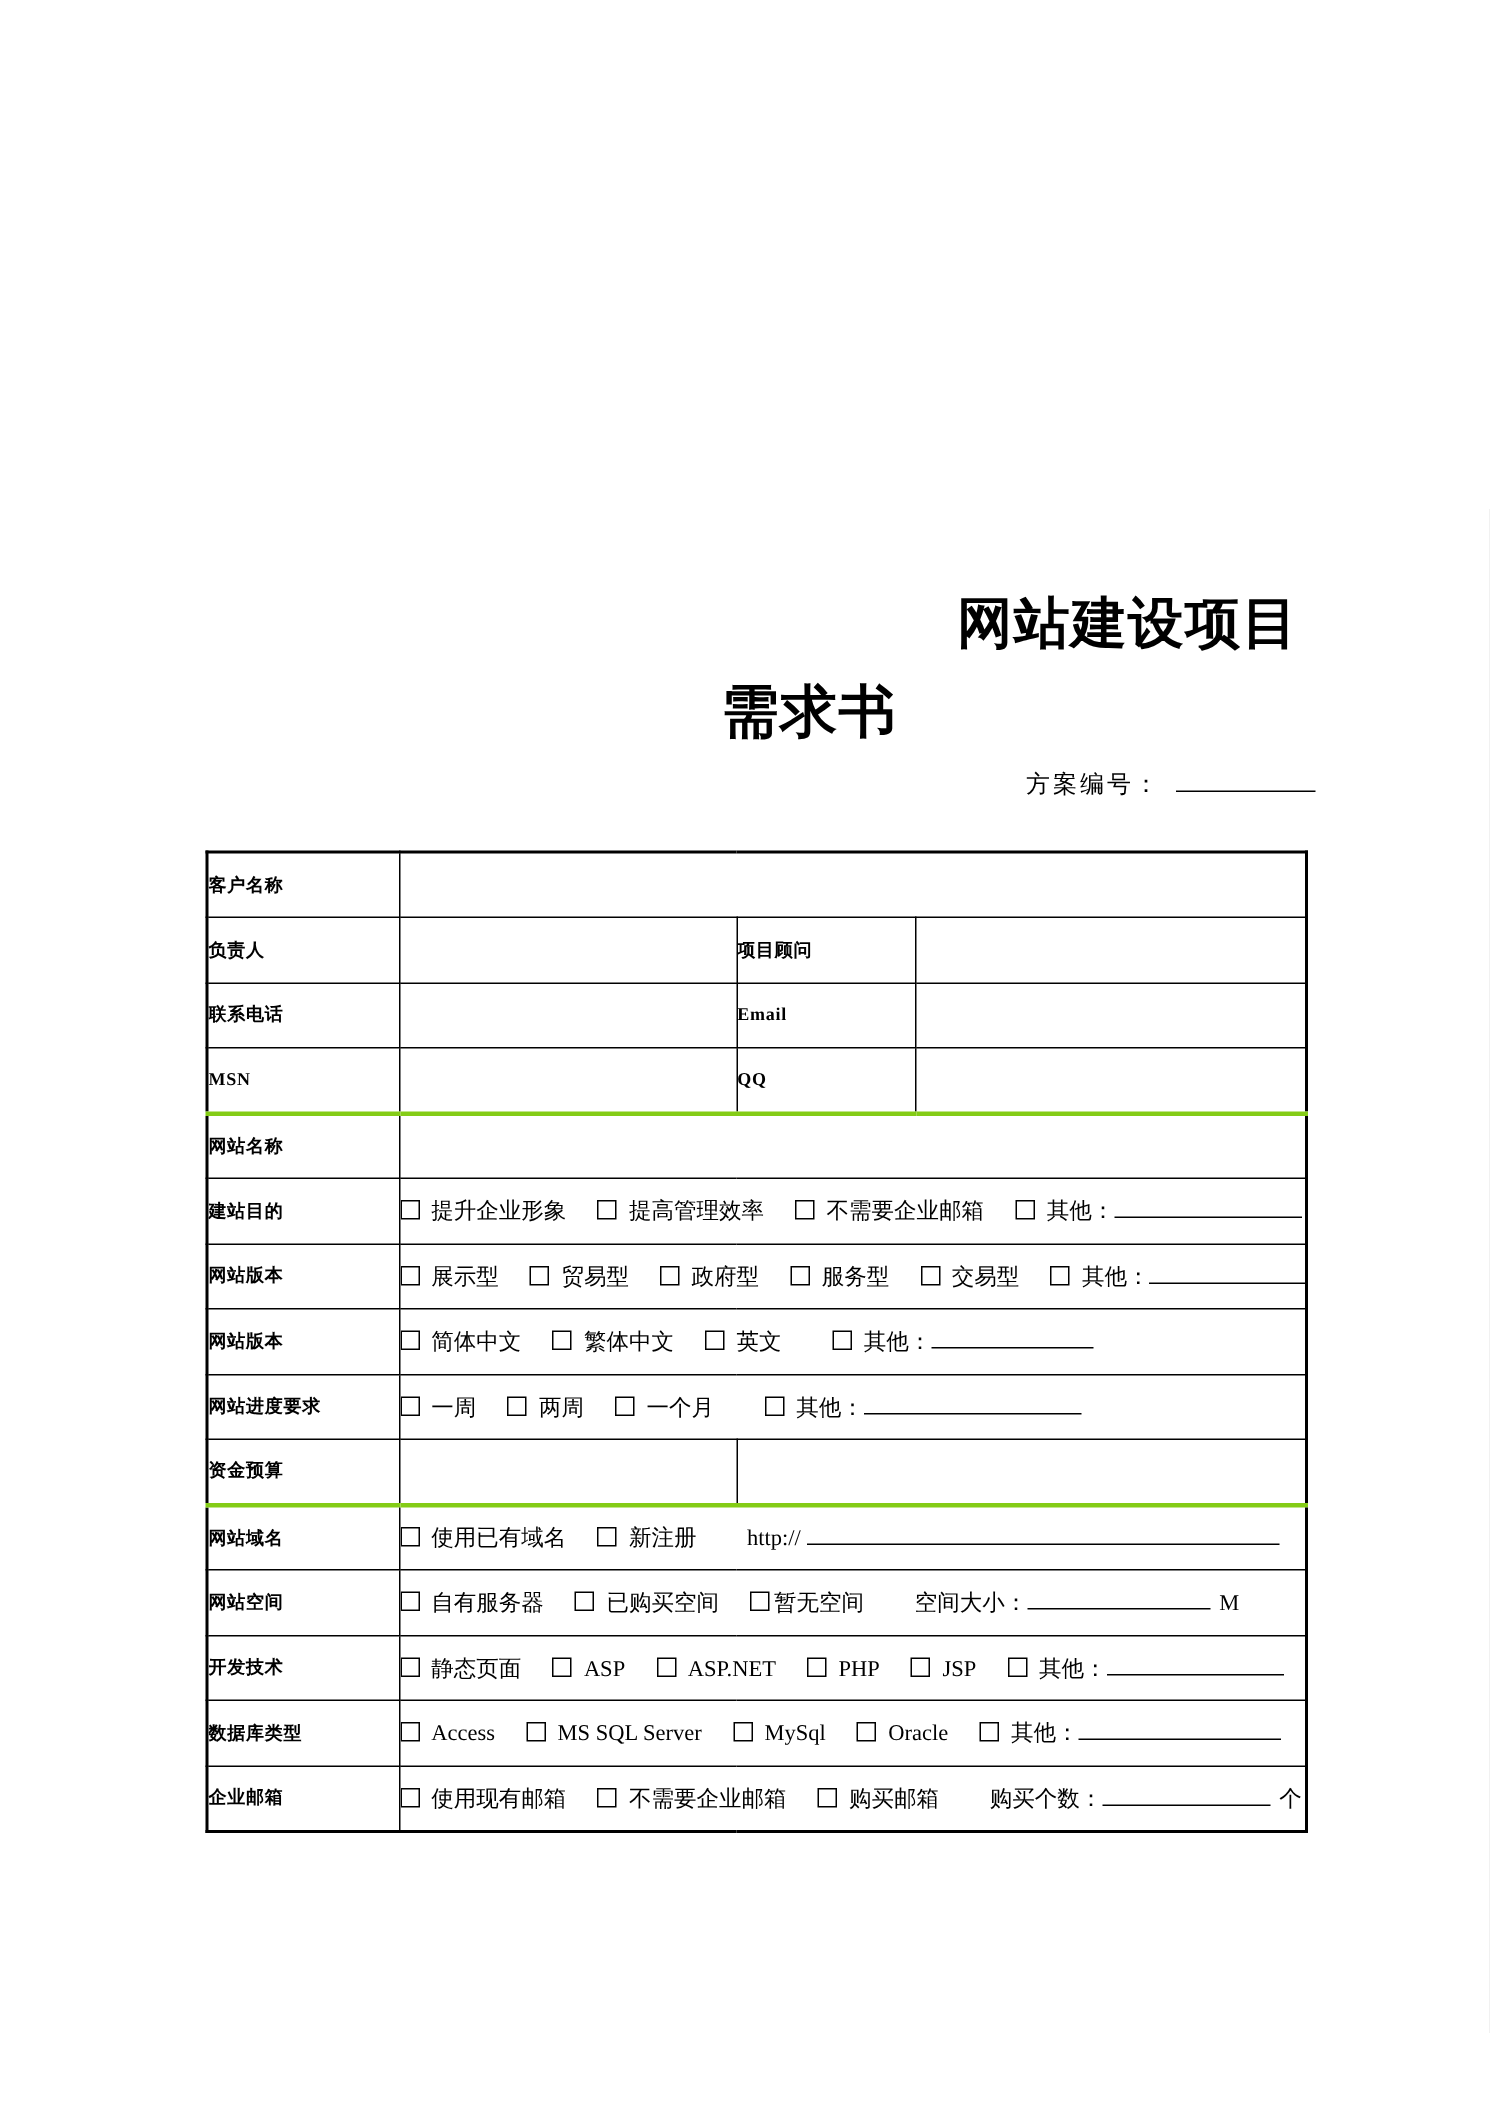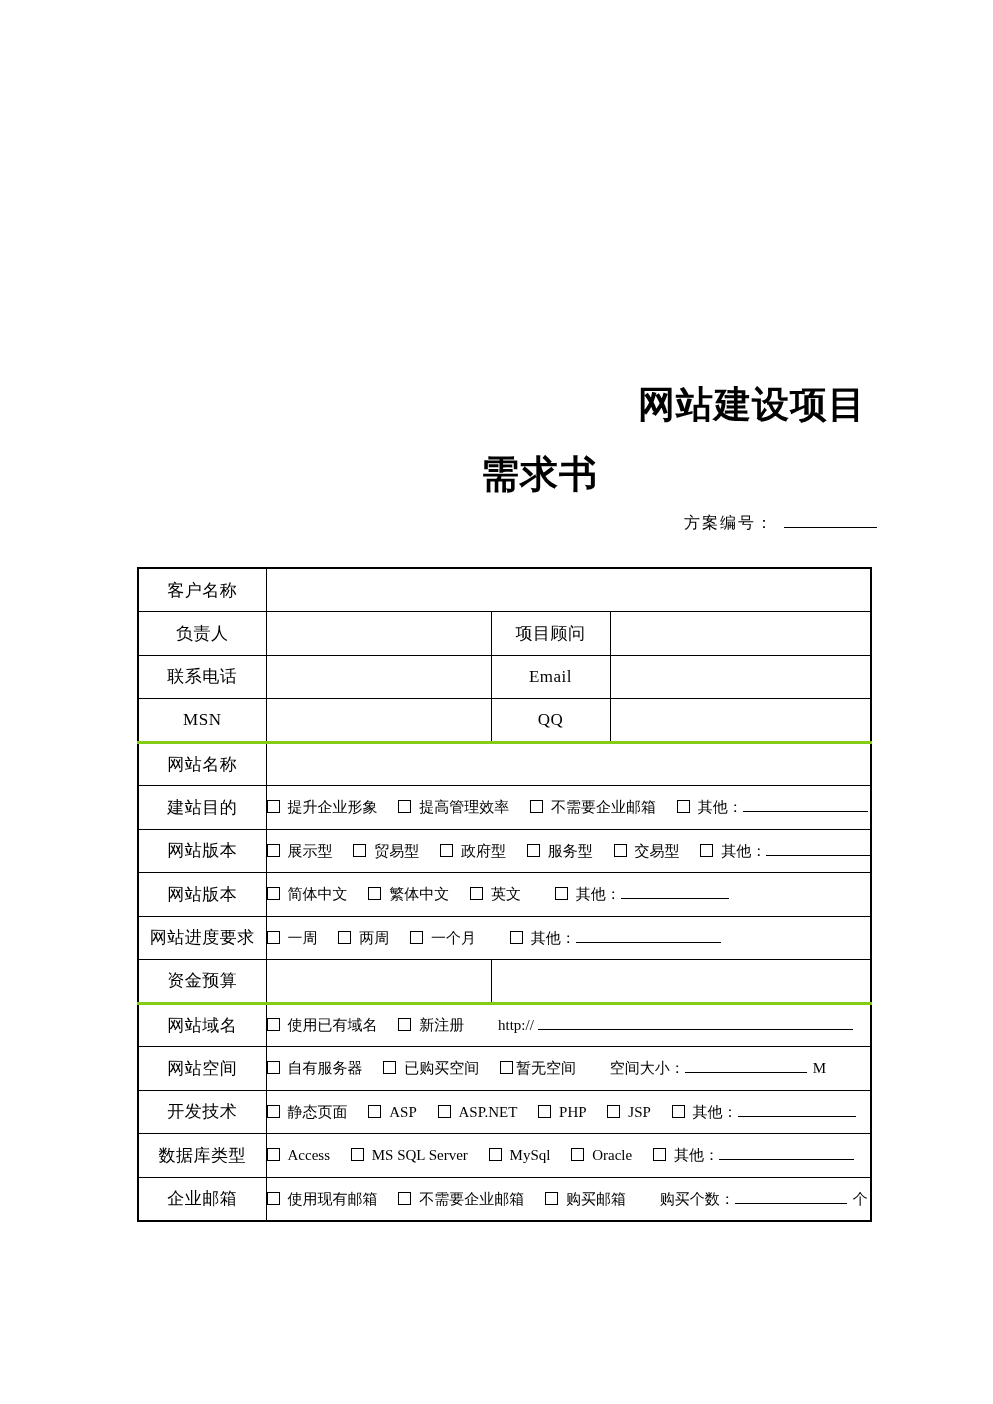--- a/index.html
+++ b/index.html
@@ -1,34 +1,34 @@
 <!DOCTYPE html>
 <html><head>
 <meta charset="utf-8">
 <style>
   html,body{margin:0;padding:0;background:#e8e8e8;}
   .page{
     position:relative;width:993px;height:1404px;background:#ffffff;margin:0 auto;
     font-family:"Liberation Serif","DejaVu Serif",serif;color:#000;overflow:hidden;
   }
-  .title1{position:absolute;left:638px;top:380px;font-size:37px;font-weight:bold;letter-spacing:1px;white-space:nowrap;}
+  .title1{position:absolute;left:638px;top:391px;font-size:37px;font-weight:bold;letter-spacing:1px;white-space:nowrap;}
   .title2{position:absolute;left:454px;top:449px;font-size:38px;font-weight:bold;letter-spacing:1px;white-space:nowrap;margin-left:27px;}
   .plan-no{position:absolute;left:684px;top:513px;font-size:16px;letter-spacing:2px;white-space:nowrap;}
   .ul{display:inline-block;border-bottom:1px solid #000;height:14px;vertical-align:baseline;}
   .plan-no .ul{width:93px;margin-left:10px;}
   table.form{
     position:absolute;left:137px;top:567px;width:733px;
     border-collapse:collapse;table-layout:fixed;
     border:2px solid #000;
   }
   table.form td{border:1px solid #000;padding:0;vertical-align:middle;}
   table.form tr{height:43.5px;}
   tr.thick td{border-bottom:3px solid #84cc16;}
   td.lab{
-    text-align:center;font-weight:normal;font-size:17px;letter-spacing:0.5px;
+    text-align:left;font-weight:bold;font-size:12px;letter-spacing:0.5px;
     white-space:nowrap;overflow:hidden;
   }
   td.val{
     font-size:15px;padding-left:13px;white-space:nowrap;overflow:hidden;
   }
   .opt{margin-right:17px;white-space:nowrap;}
   .cb{
     display:inline-block;width:11px;height:11px;border:1.5px solid #000;
     margin-right:8px;vertical-align:-1px;background:#fff;
   }

